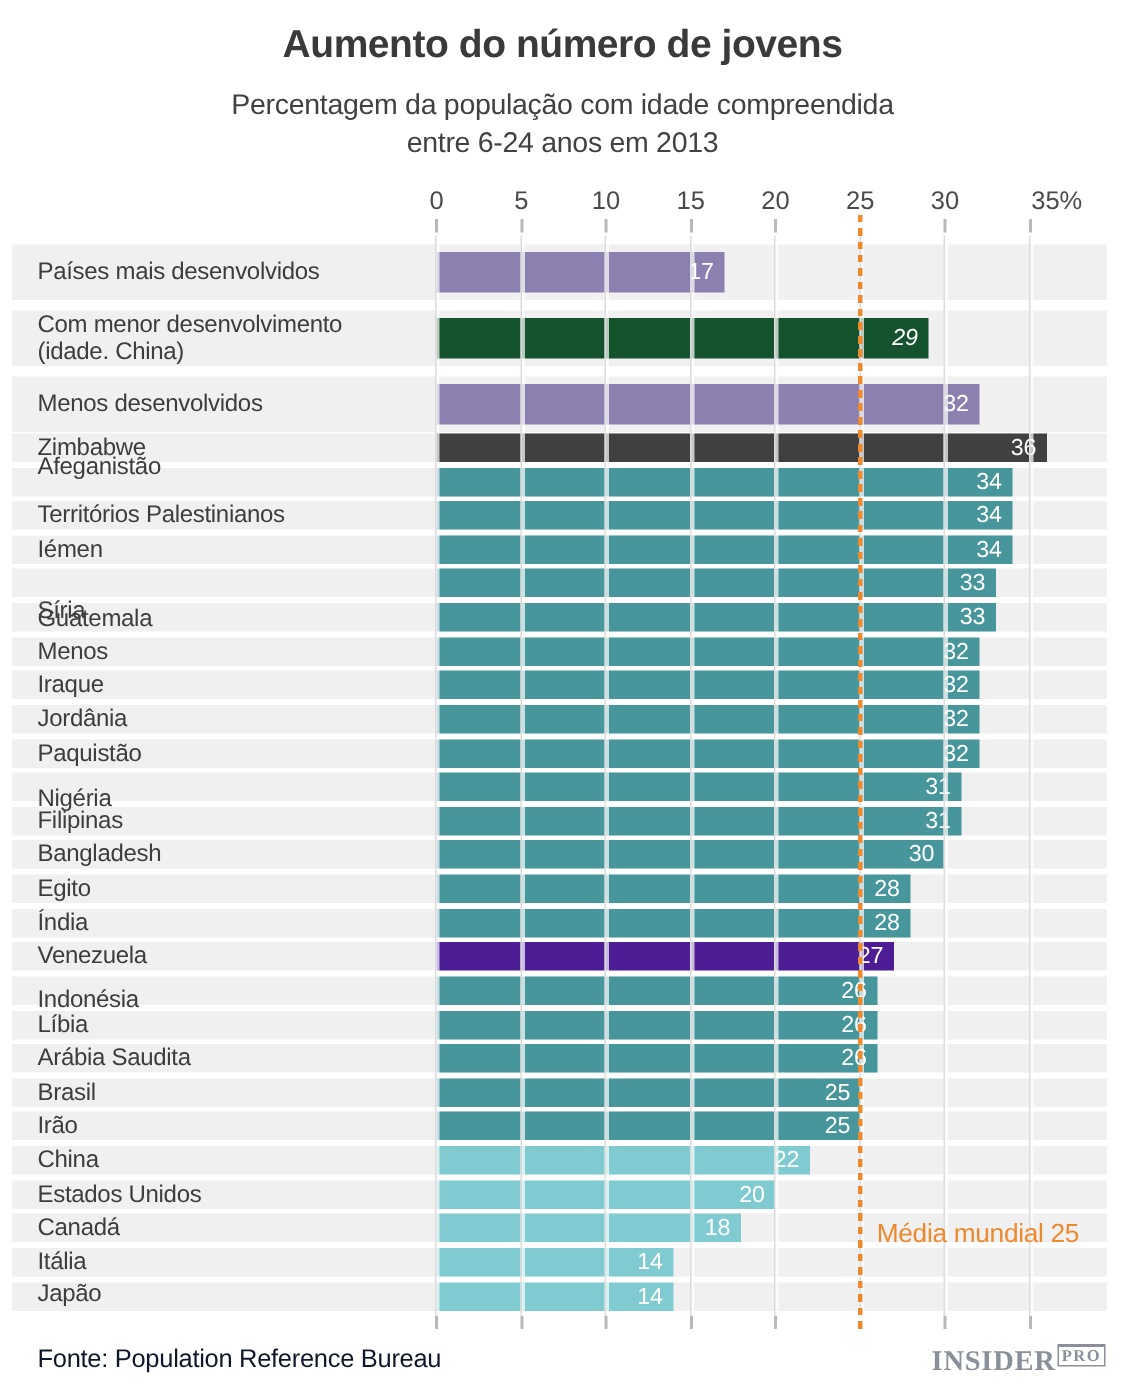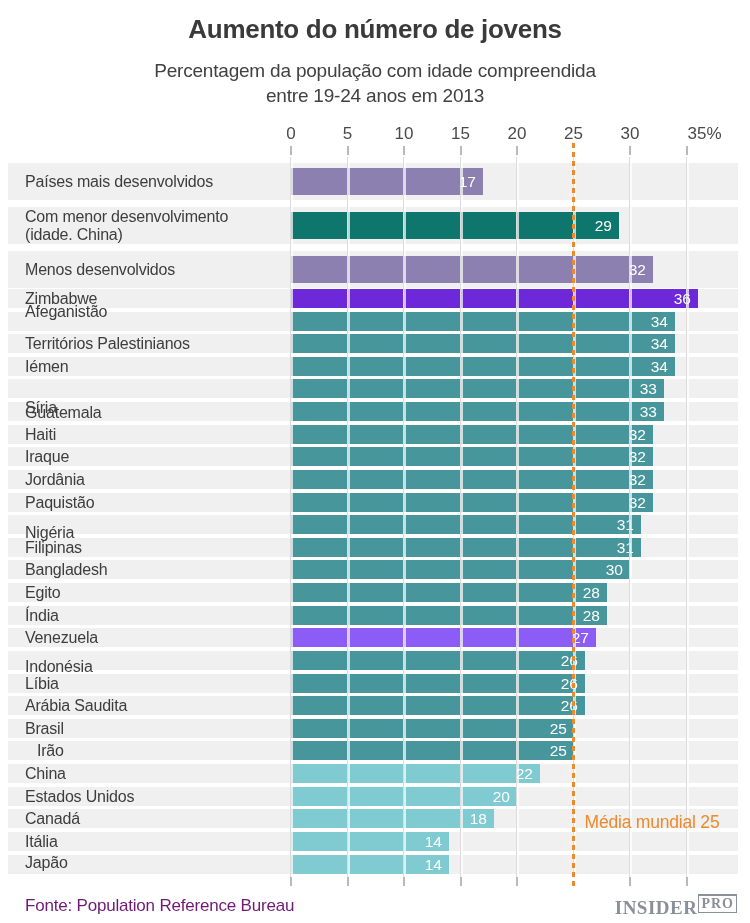--- a/index.html
+++ b/index.html
@@ -32,42 +32,42 @@
   }
   .gridline{
     position:absolute;width:2px;border-left:1px solid #dcdcdc;
     background:rgba(255,255,255,0.7);z-index:5;
   }
   .ref-line{position:absolute;width:3px;z-index:6;}
   .ref-label{
     position:absolute;font-size:17.5px;z-index:7;white-space:nowrap;letter-spacing:-0.2px;
   }
   .source-note{
-    position:absolute;left:25px;top:896px;font-size:17px;color:#701a75;letter-spacing:-0.2px;
+    position:absolute;left:25px;top:896px;font-size:17px;color:#0f172a;letter-spacing:-0.2px;
   }
   .logo{
     position:absolute;right:13px;top:897px;color:#8A909A;
     font-family:"Liberation Serif","DejaVu Serif",serif;font-weight:bold;
   }
   .logo-main{font-size:19px;letter-spacing:0.5px;}
   .logo-badge{
-    display:inline-block;font-size:14px;letter-spacing:1px;
+    display:inline-block;font-size:11px;letter-spacing:1px;
     border:1px solid #8A909A;border-top-width:2px;padding:0 2px;
     position:relative;top:-6px;margin-left:1px;
     font-family:"Liberation Serif","DejaVu Serif",serif;
   }
 </style>
 </head>
 <body>
 
 <div class="stage" id="stage">
   <h1 class="title">Aumento do número de jovens</h1>
   <div class="subtitle">
     <div>Percentagem da população com idade compreendida</div>
-    <div>entre 19-24 anos em 2013</div>
+    <div>entre 6-24 anos em 2013</div>
   </div>
 
   <div id="chart-layer">
       <div class="axis-label" style="left: 269px;">0</div>
       <div class="tick" style="left: 290px; top: 146px; height: 9px;"></div>
       <div class="tick" style="left: 290px; top: 877px; height: 9px;"></div>
       <div class="axis-label" style="left: 325.5px;">5</div>
       <div class="tick" style="left: 346.5px; top: 146px; height: 9px;"></div>
       <div class="tick" style="left: 346.5px; top: 877px; height: 9px;"></div>
       <div class="axis-label" style="left: 382px;">10</div>
@@ -95,41 +95,41 @@
       <span class="bar-value">17</span>
     </div>
   </div>
 
   <div>
     <div class="row-band" style="top: 207px; height: 37px;"></div>
     <div class="row-label" style="top: 207px; height: 37px;">
       <div class="lbl1">Com menor desenvolvimento</div>
     <div>(idade. China)</div>
         </div>
-    <div class="bar" style="left: 291px; top: 212px; height: 27px; width: 328px; background: #0f766e;">
+    <div class="bar" style="left: 291px; top: 212px; height: 27px; width: 328px; background: #14532d; font-style: italic;">
       <span class="bar-value">29</span>
     </div>
   </div>
 
   <div>
     <div class="row-band" style="top: 251px; height: 37px;"></div>
     <div class="row-label" style="top: 251px; height: 37px;">
       <div class="lbl1">Menos desenvolvidos</div>
     </div>
     <div class="bar" style="left: 291px; top: 256px; height: 27px; width: 362px; background: rgb(140, 128, 176);">
       <span class="bar-value">32</span>
     </div>
   </div>
 
   <div>
     <div class="row-band" style="top: 289px; height: 19px;"></div>
     <div class="row-label" style="top: 289px; height: 19px;">
       <div class="lbl1">Zimbabwe</div>
     </div>
-    <div class="bar" style="left: 291px; top: 289px; height: 19px; width: 407px; background: #6d28d9;">
+    <div class="bar" style="left: 291px; top: 289px; height: 19px; width: 407px; background: #404040;">
       <span class="bar-value">36</span>
     </div>
   </div>
 
   <div>
     <div class="row-band" style="top: 312px; height: 19px;"></div>
     <div class="row-label" style="top: 302px; height: 19px;">
       <div class="lbl1">Afeganistão</div>
     </div>
     <div class="bar" style="left: 291px; top: 312px; height: 19px; width: 384px; background: rgb(70, 150, 155);">
@@ -173,21 +173,21 @@
       <div class="lbl1">Guatemala</div>
     </div>
     <div class="bar" style="left: 291px; top: 402px; height: 19px; width: 373px; background: rgb(70, 150, 155);">
       <span class="bar-value">33</span>
     </div>
   </div>
 
   <div>
     <div class="row-band" style="top: 425px; height: 19px;"></div>
     <div class="row-label" style="top: 425px; height: 19px;">
-      <div class="lbl1">Haiti</div>
+      <div class="lbl1">Menos</div>
     </div>
     <div class="bar" style="left: 291px; top: 425px; height: 19px; width: 362px; background: rgb(70, 150, 155);">
       <span class="bar-value">32</span>
     </div>
   </div>
 
   <div>
     <div class="row-band" style="top: 447px; height: 19px;"></div>
     <div class="row-label" style="top: 447px; height: 19px;">
       <div class="lbl1">Iraque</div>
@@ -265,21 +265,21 @@
     <div class="bar" style="left: 291px; top: 606px; height: 19px; width: 316px; background: rgb(70, 150, 155);">
       <span class="bar-value">28</span>
     </div>
   </div>
 
   <div>
     <div class="row-band" style="top: 628px; height: 19px;"></div>
     <div class="row-label" style="top: 628px; height: 19px;">
       <div class="lbl1">Venezuela</div>
     </div>
-    <div class="bar" style="left: 291px; top: 628px; height: 19px; width: 305px; background: #8b5cf6;">
+    <div class="bar" style="left: 291px; top: 628px; height: 19px; width: 305px; background: #4c1d95;">
       <span class="bar-value">27</span>
     </div>
   </div>
 
   <div>
     <div class="row-band" style="top: 651px; height: 19px;"></div>
     <div class="row-label" style="top: 651px; height: 32px;">
       <div class="lbl1">Indonésia</div>
     </div>
     <div class="bar" style="left: 291px; top: 651px; height: 19px; width: 294px; background: rgb(70, 150, 155);">
@@ -312,21 +312,21 @@
     <div class="row-label" style="top: 719px; height: 19px;">
       <div class="lbl1">Brasil</div>
     </div>
     <div class="bar" style="left: 291px; top: 719px; height: 19px; width: 283px; background: rgb(70, 150, 155);">
       <span class="bar-value">25</span>
     </div>
   </div>
 
   <div>
     <div class="row-band" style="top: 741px; height: 19px;"></div>
-    <div class="row-label" style="top: 741px; height: 19px; margin-left: 12px;">
+    <div class="row-label" style="top: 741px; height: 19px;">
       <div class="lbl1">Irão</div>
     </div>
     <div class="bar" style="left: 291px; top: 741px; height: 19px; width: 283px; background: rgb(70, 150, 155);">
       <span class="bar-value">25</span>
     </div>
   </div>
 
   <div>
     <div class="row-band" style="top: 764px; height: 19px;"></div>
     <div class="row-label" style="top: 764px; height: 19px;">

